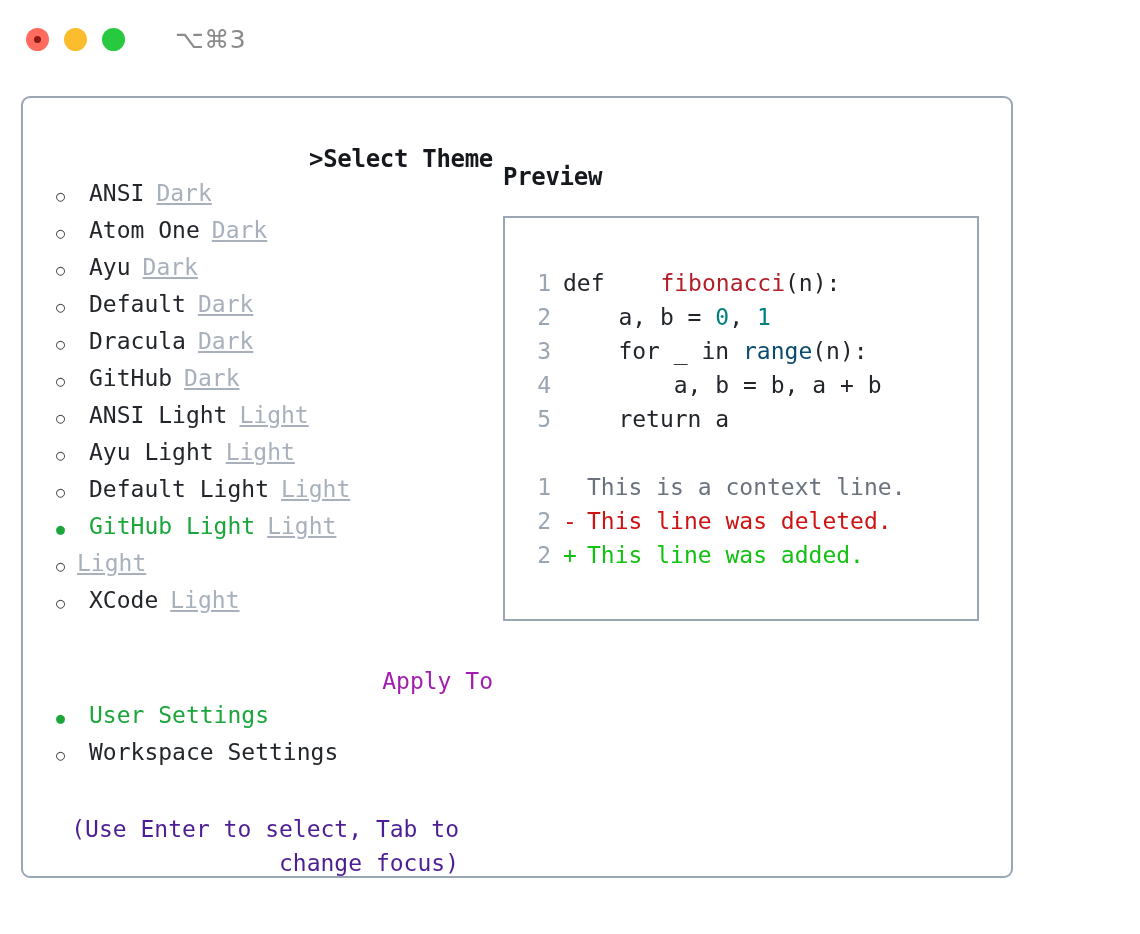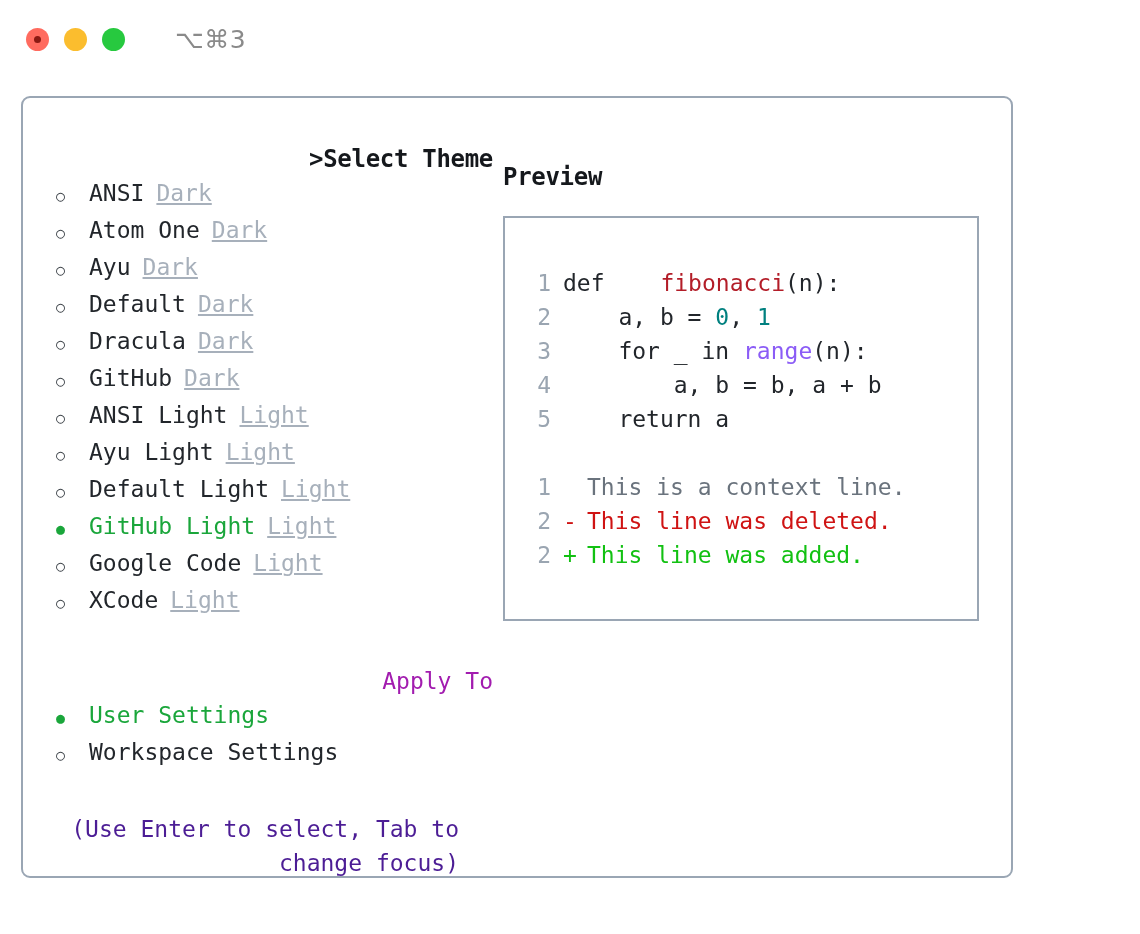--- a/index.html
+++ b/index.html
@@ -198,21 +198,21 @@
     width: 30px;
     flex: 0 0 30px;
     text-align: right;
     color: #9aa5b1;
     margin-right: 12px;
   }
   .code-text { color: #22262b; }
 
   .tok-fn     { color: #b31d28; margin-left: 42px; }
   .tok-num    { color: #00807f; }
-  .tok-builtin{ color: #8b5cf6; }
+  .tok-builtin{ color: #0c4a6e; }
 
   .code-gap { height: 34px; }
 
   .diff-ctx  { color: #6a737d; }
   .diff-del  { color: #cf1313; }
   .diff-add  { color: #12c112; }
 
   .diff-sign { display: inline-block; width: 24px; }
 </style>
 </head>
@@ -284,21 +284,20 @@
               <span class="opt-name">Default Light</span>
               <span class="opt-variant">Light</span>
             </div>
             <div class="opt-row selected">
               <span class="opt-marker">●</span>
               <span class="opt-name">GitHub Light</span>
               <span class="opt-variant">Light</span>
             </div>
             <div class="opt-row">
               <span class="opt-marker">○</span>
-              <span class="opt-name">Google Code</span>
               <span class="opt-variant">Light</span>
             </div>
             <div class="opt-row">
               <span class="opt-marker">○</span>
               <span class="opt-name">XCode</span>
               <span class="opt-variant">Light</span>
             </div>
           </div>
 
         <div id="apply-group">

